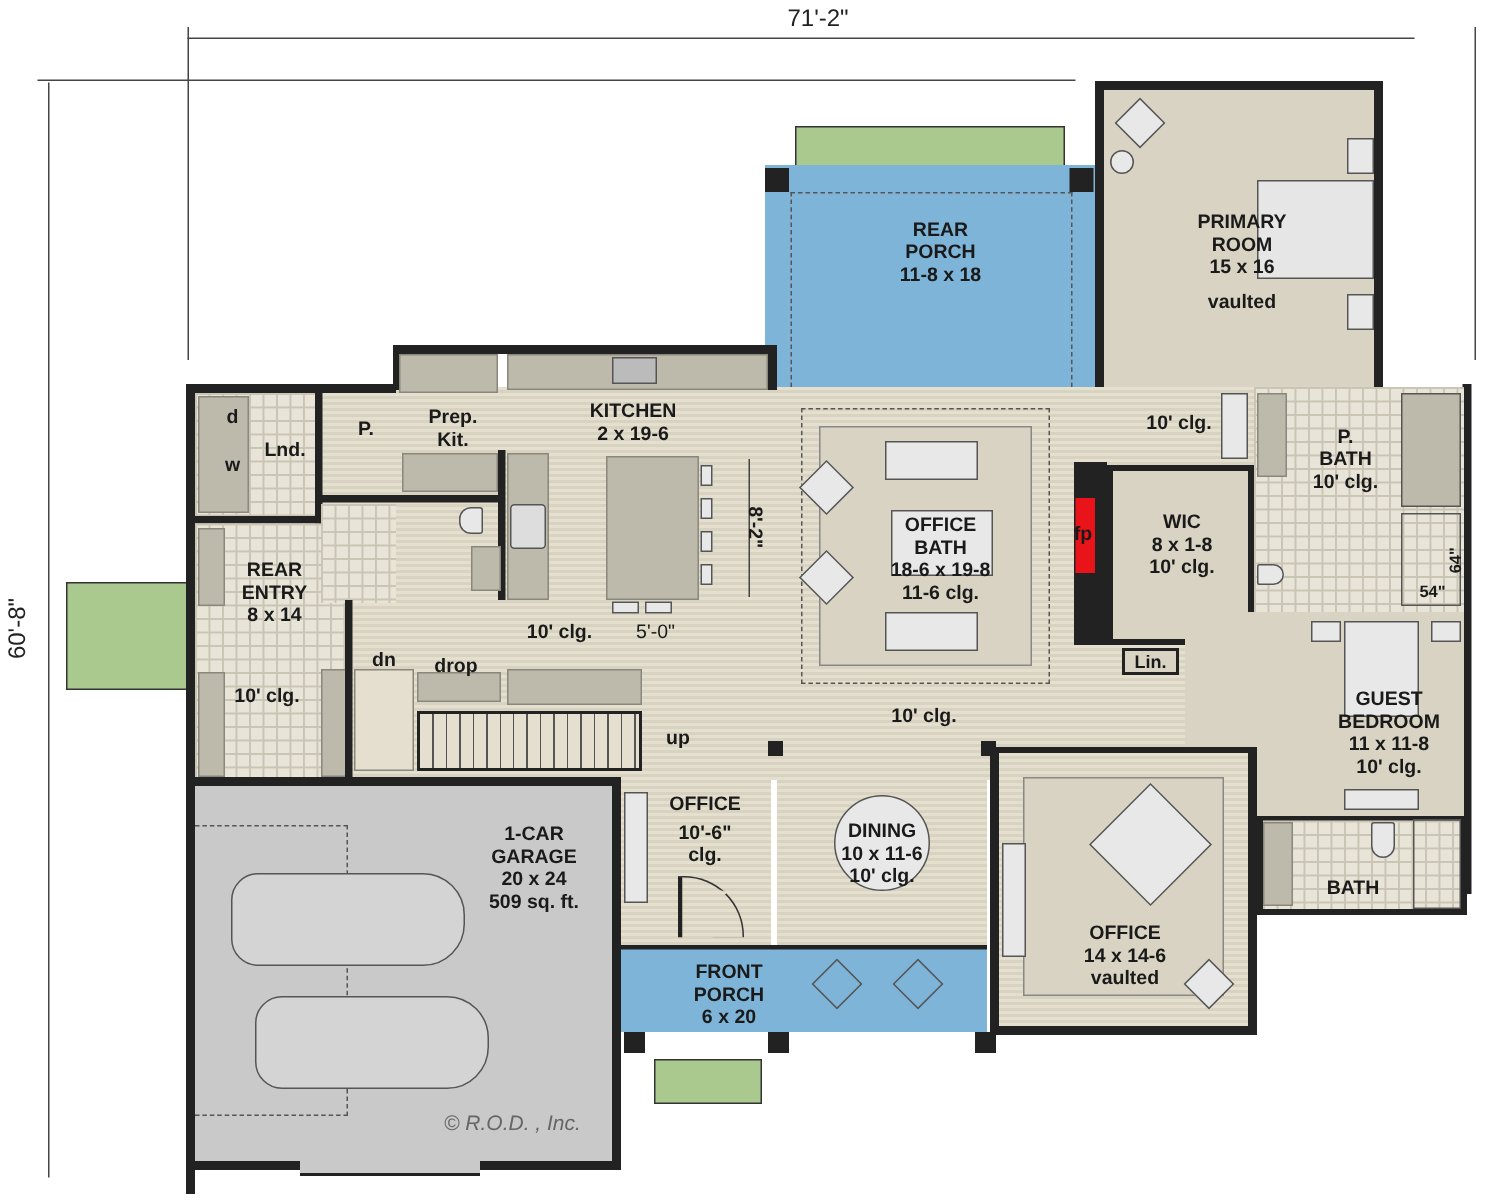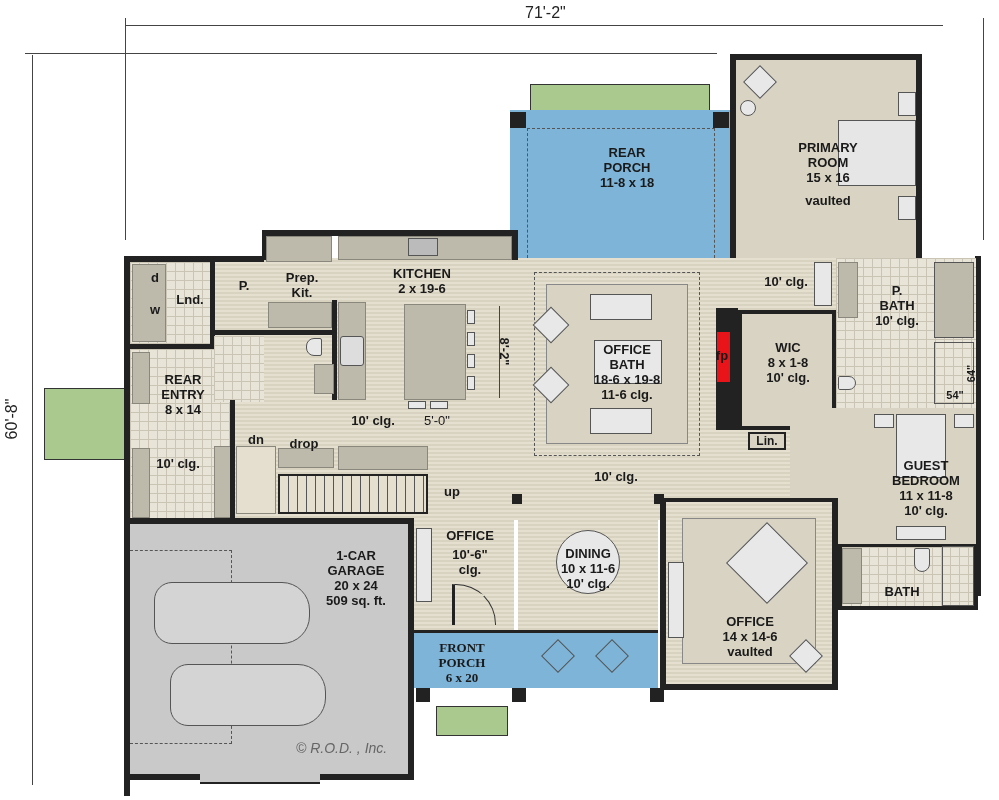--- a/index.html
+++ b/index.html
@@ -230,21 +230,21 @@
 <div class="abs" style="left:452px;top:584px;width:40px;height:40px;border-top:1px solid #333;border-right:1px solid #333;border-radius:0 40px 0 0;border-left:3px solid #222;"></div>
 
 <div class="room porch" style="left:414px;top:632px;width:244px;height:56px;"></div>
 <div class="wall" style="left:414px;top:630px;width:244px;height:3px;"></div>
 <div class="furn" style="left:546px;top:644px;width:24px;height:24px;transform:rotate(45deg);background:#7db4d8;"></div>
 <div class="furn" style="left:600px;top:644px;width:24px;height:24px;transform:rotate(45deg);background:#7db4d8;"></div>
 <div class="wall" style="left:416px;top:688px;width:14px;height:14px;"></div>
 <div class="wall" style="left:512px;top:688px;width:14px;height:14px;"></div>
 <div class="wall" style="left:650px;top:688px;width:14px;height:14px;"></div>
 <div class="room grass" style="left:436px;top:706px;width:72px;height:30px;border:1px solid #333;"></div>
-<div class="lbl" style="left:462px;top:640px;font-family:Liberation Serif, serif;">
+<div class="lbl" style="left:486px;top:640px;">
   <div>FRONT</div>
     <div>PORCH</div>
     <div>6 x 20</div>
 </div>
 
 <div class="room garage" style="left:124px;top:518px;width:290px;height:262px;border:6px solid #222;"></div>
 <div class="room" style="left:200px;top:770px;width:120px;height:14px;background:#c9c9c9;border-bottom:2px solid #222;"></div>
 <div class="dash" style="left:130px;top:550px;width:102px;height:194px;border-left:none;"></div>
 <div class="furn" style="left:154px;top:582px;width:156px;height:62px;border-radius:18px 28px 28px 18px;background:#d4d4d4;"></div>
 <div class="furn" style="left:170px;top:664px;width:156px;height:62px;border-radius:18px 28px 28px 18px;background:#d4d4d4;"></div>

